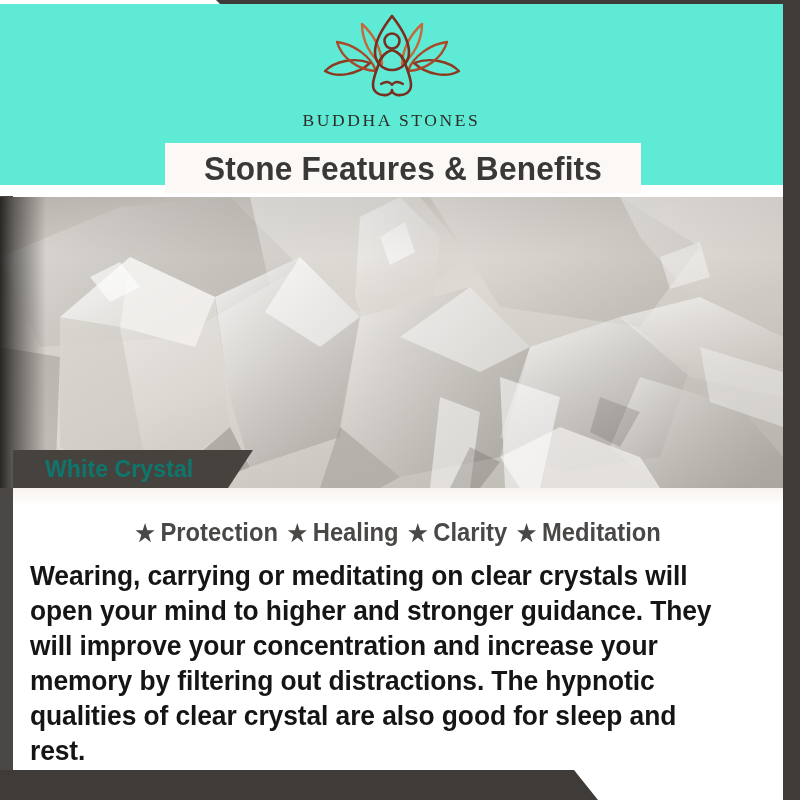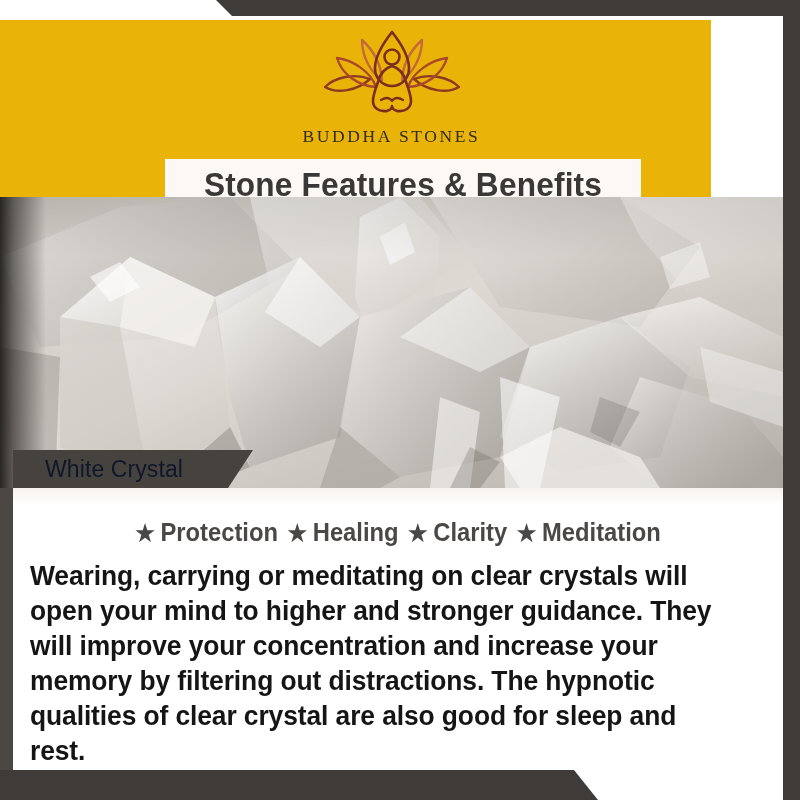--- a/index.html
+++ b/index.html
@@ -46,23 +46,23 @@
   .frame-left {
     position: absolute;
     left: 0; top: 196px;
     width: 13px; height: 574px;
     background: #4a4744;
   }
 
   
   .header {
     position: absolute;
-    left: 0; top: 20px;
-    width: 711px; height: 181px;
-    background: #eab308;
+    left: 0; top: 4px;
+    width: 783px; height: 181px;
+    background: #5eead4;
   }
 
   .logo-wrap {
     position: absolute;
     left: 0; top: 10px;
     width: 783px;
     text-align: center;
   }
   .logo-mark {
     display: block;
@@ -128,24 +128,24 @@
     left: 13px; top: 450px;
     width: 240px; height: 38px;
     background: #46433f;
     -webkit-clip-path: polygon(0 0, 240px 0, 215px 38px, 0 38px);
     clip-path: polygon(0 0, 240px 0, 215px 38px, 0 38px);
   }
   .name-text {
     position: absolute;
     left: 45px; top: 455px;
     font-family: "Liberation Sans", sans-serif;
-    font-weight: normal;
+    font-weight: bold;
     font-size: 23px;
     line-height: 28px;
-    color: #0f172a;
+    color: #0f766e;
     letter-spacing: 0.1px;
   }
 
   
   .body-area {
     position: absolute;
     left: 13px; top: 488px;
     width: 770px; height: 282px;
     background: #ffffff;
   }

